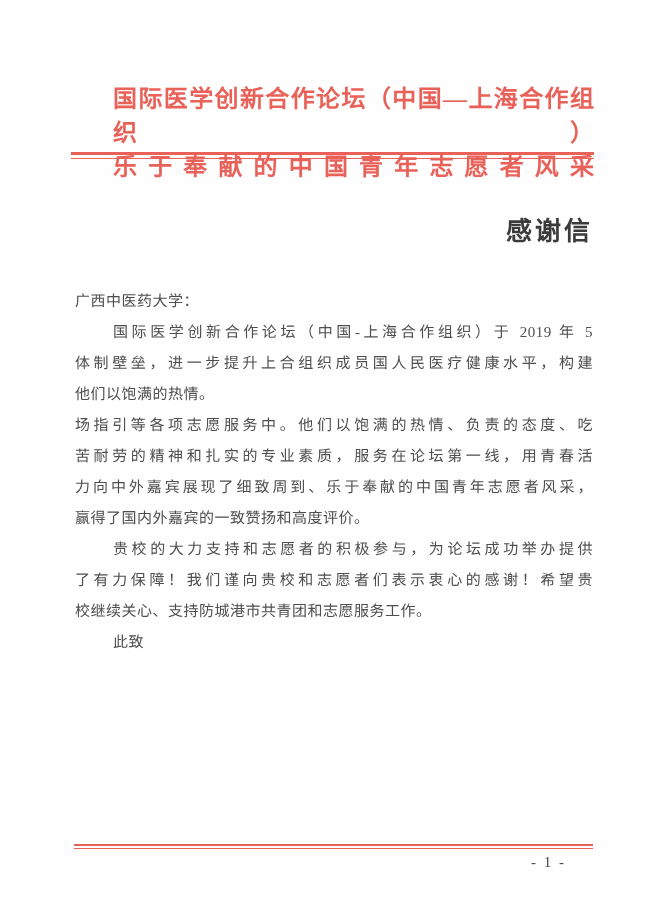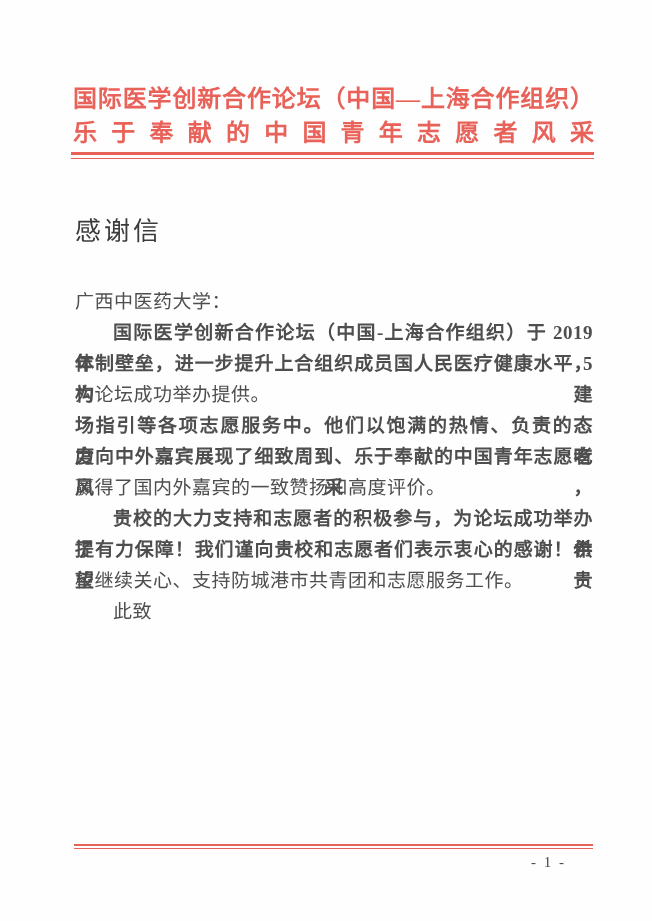--- a/index.html
+++ b/index.html
@@ -19,51 +19,51 @@
   .header{
     position:absolute;left:73px;top:82px;width:521px;
   }
   .header-line{
     font-weight:bold;
     color:var(--red);
     font-size:24px;
     line-height:34px;
     text-align:justify;
     text-align-last:justify;
+    margin-left:40px;
     -moz-text-align-last:justify;
   }
   .header-rule{
     position:absolute;left:71px;top:152px;width:523px;
     height:3px;
     border-top:3.5px solid var(--red);
     border-bottom:1.6px solid var(--red);
   }
   .doc-title{
     position:absolute;left:75px;top:210px;width:518px;
-    text-align:left;
+    text-align:right;
     font-size:26px;
-    font-weight:normal;
+    font-weight:bold;
     letter-spacing:3px;
     color:var(--title-ink);
   }
   .letter-body{
     position:absolute;left:75px;top:286px;width:518px;
-    font-size:19px;
+    font-size:15px;
     color:var(--body-ink);
     letter-spacing:0.5px;
   }
   .line{
     height:31px;
     line-height:31px;
     overflow:visible;
   }
   .line.fill{
     text-align:justify;
     text-align-last:justify;
-    font-weight:bold;
     -moz-text-align-last:justify;
   }
   .line.indent{
     text-indent:38px;
   }
   .footer-rule{
     position:absolute;left:74px;top:844px;width:519px;
     height:2px;
     border-top:2.2px solid var(--red);
     border-bottom:1.2px solid var(--red);
@@ -86,22 +86,23 @@
   </div>
 
   <div class="header-rule"></div>
 
   <div class="doc-title">感谢信</div>
 
   <div class="letter-body">
     <div class="line">广西中医药大学：</div>
     <div class="line indent fill">国际医学创新合作论坛（中国-上海合作组织）于 2019 年 5</div>
     <div class="line fill">体制壁垒，进一步提升上合组织成员国人民医疗健康水平，构建</div>
-    <div class="line">为论坛成功举办提供。</div>
+    <div class="line">他们以饱满的热情。</div>
     <div class="line fill">场指引等各项志愿服务中。他们以饱满的热情、负责的态度、吃</div>
+    <div class="line fill">苦耐劳的精神和扎实的专业素质，服务在论坛第一线，用青春活</div>
     <div class="line fill">力向中外嘉宾展现了细致周到、乐于奉献的中国青年志愿者风采，</div>
     <div class="line">赢得了国内外嘉宾的一致赞扬和高度评价。</div>
     <div class="line indent fill">贵校的大力支持和志愿者的积极参与，为论坛成功举办提供</div>
     <div class="line fill">了有力保障！我们谨向贵校和志愿者们表示衷心的感谢！希望贵</div>
     <div class="line">校继续关心、支持防城港市共青团和志愿服务工作。</div>
     <div class="line indent">此致</div>
   </div>
 
   <div class="footer-rule"></div>
 

